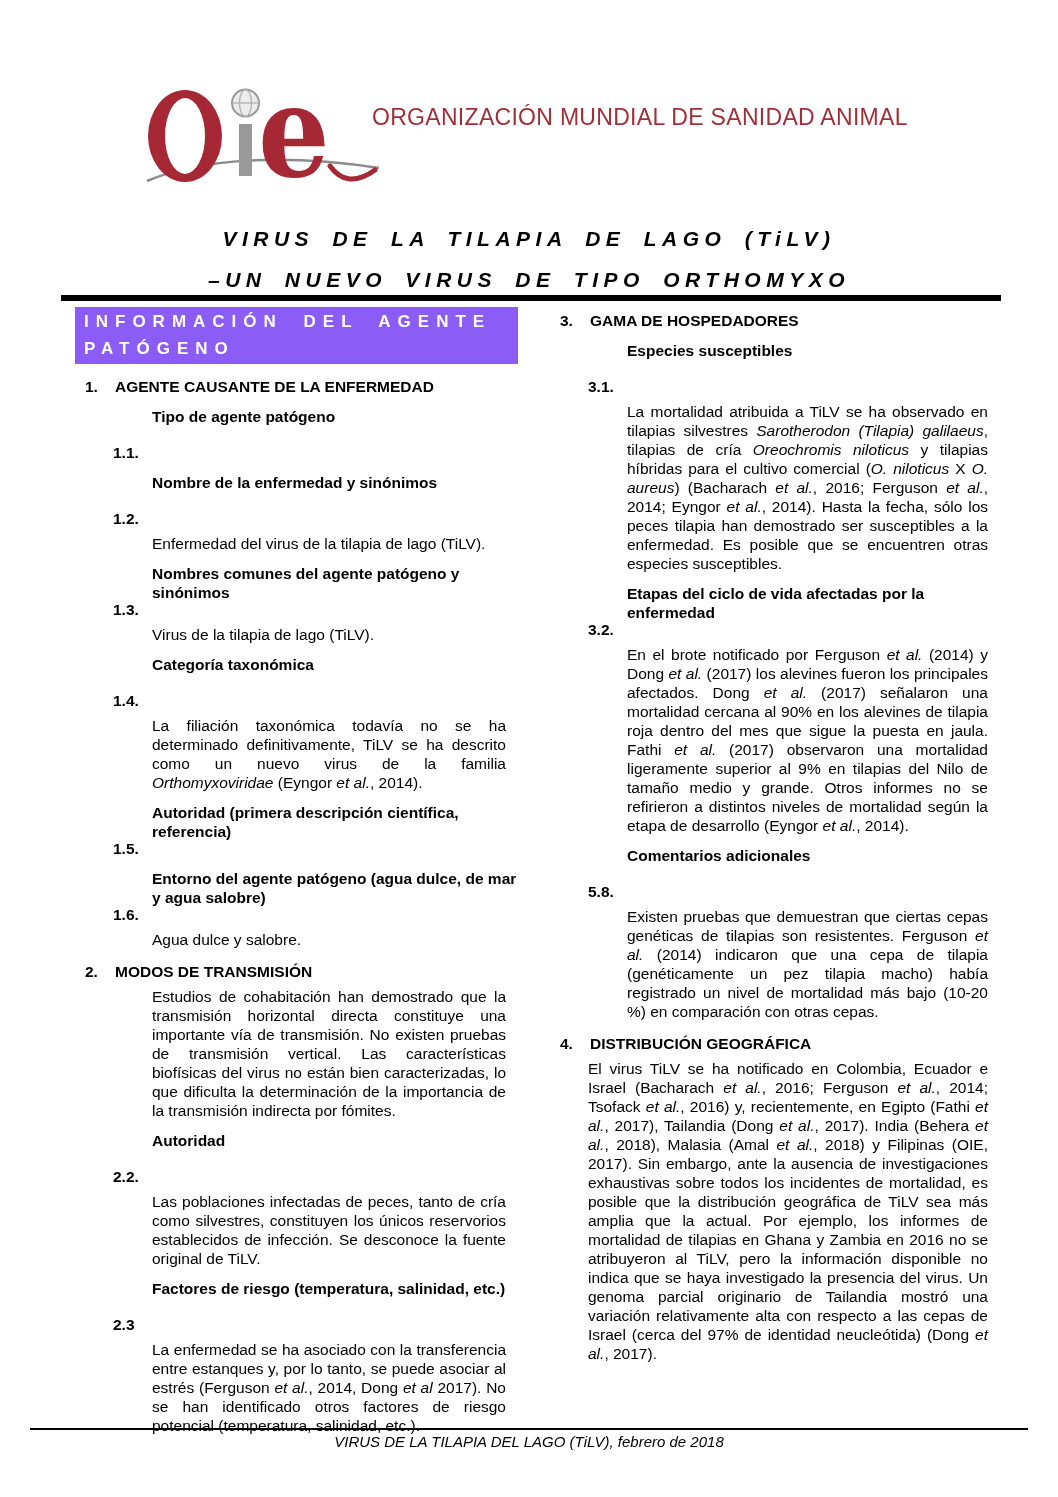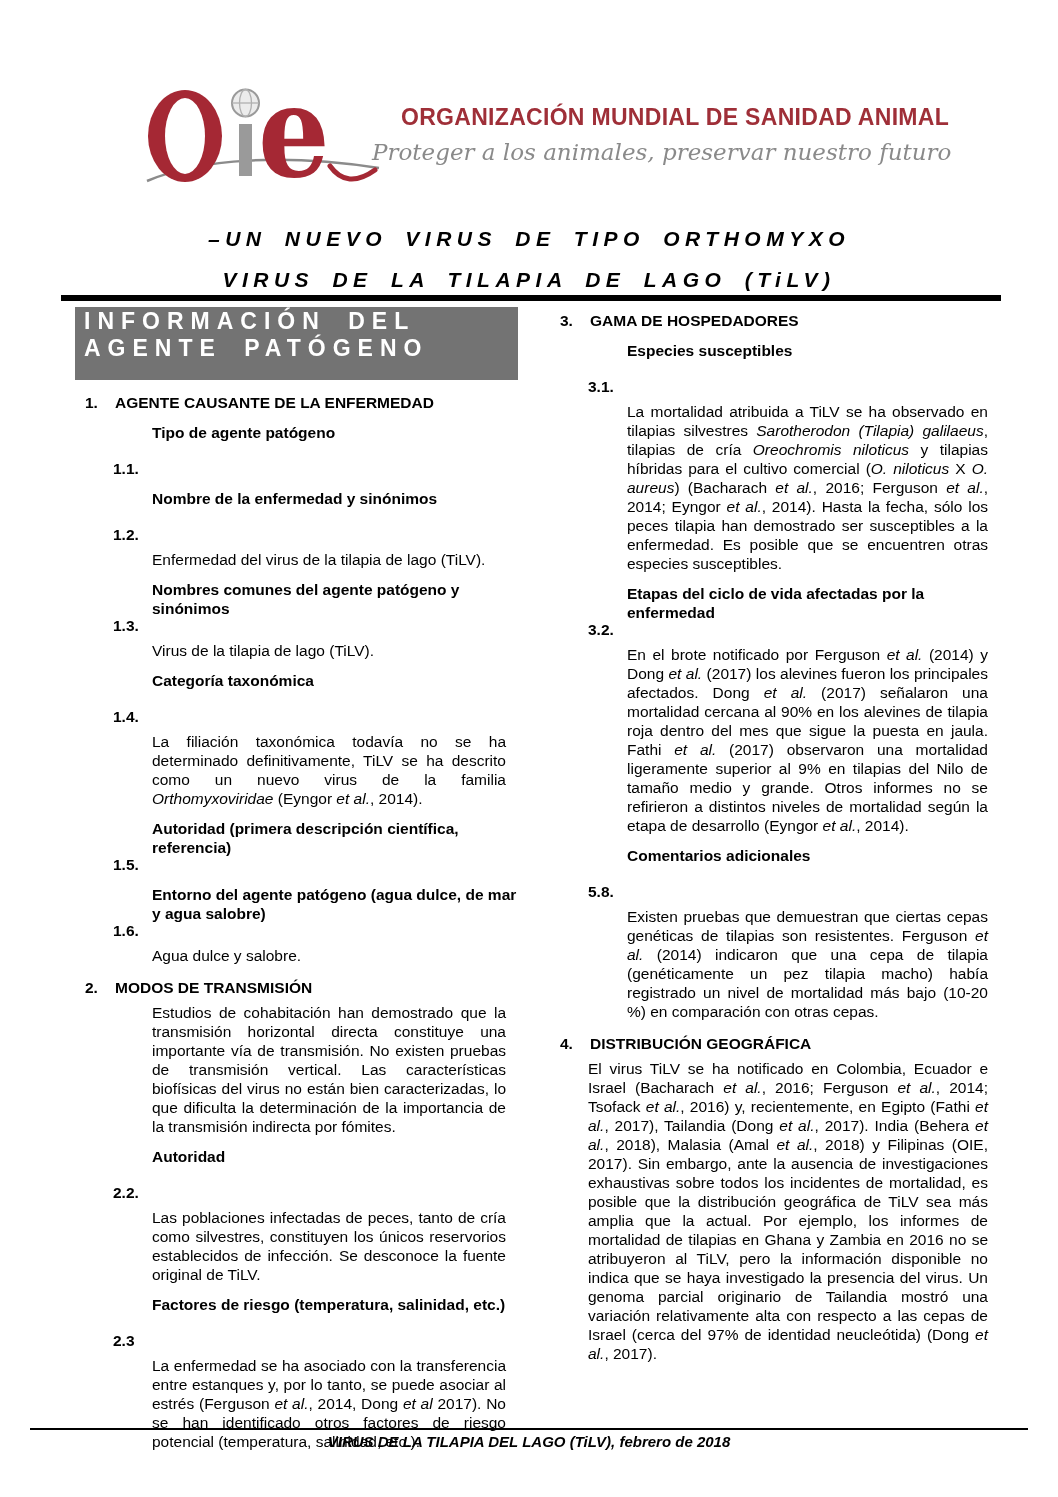--- a/index.html
+++ b/index.html
@@ -5,65 +5,64 @@
   html,body { margin:0; padding:0; background:#ffffff; }
   .page {
     position:relative; width:1058px; height:1497px; background:#ffffff;
     font-family:"Liberation Sans", sans-serif; color:#000; overflow:hidden;
   }
 
   
   .logo { position:absolute; left:146px; top:82px; }
   .org  { position:absolute; left:372px; top:104px; }
   .org-name {
-    font-size:23px; font-weight:700; color:#9f2f38; letter-spacing:0.3px;
+    font-size:23px; font-weight:400; color:#9f2f38; letter-spacing:0.3px;
     font-family:"Liberation Sans", sans-serif;
-    margin-left:29px;
   }
   .tagline {
     margin-top:8px; font-size:23px; font-style:italic; color:#8a8a8a;
     font-family:"DejaVu Serif", serif;
   }
 
   
   .doc-title {
     position:absolute; top:218px; left:0; width:100%; text-align:center;
     font-weight:700; font-style:italic; font-size:21px;
     letter-spacing:5.5px; word-spacing:7px; line-height:41px; white-space:nowrap;
   }
   .title-rule { position:absolute; top:295px; left:61px; width:940px; height:6px; background:#000; }
 
   
   .columns { position:absolute; top:307px; left:85px; width:915px; display:flex; gap:42px; align-items:flex-start; }
   .col-left  { width:433px; }
   .col-right { width:440px; }
 
   .banner {
-    background:#737373; color:#ffffff; font-weight:700; font-size:23px;
+    background:#8b5cf6; color:#ffffff; font-weight:700; font-size:17px;
     letter-spacing:7px; word-spacing:9px; line-height:27px;
-    padding:1px 6px 18px 9px; margin:0 0 13px -10px;
+    padding:1px 6px 2px 9px; margin:0 0 13px -10px;
   }
 
   .h1 { display:flex; font-weight:700; font-size:15.5px; line-height:19px; margin:13px 0 6px 0; }
   .h1 .num { flex:0 0 30px; }
   .h2 { display:flex; font-weight:700; font-size:15.5px; line-height:19px; margin:11px 0 6px 28px; }
   .h2 .num { flex:0 0 39px;margin-top:36px; }
   .col-right .h1:first-child { margin-top:4px; }
 
   p.body {
     margin:6px 12px 7px 67px; font-size:15.5px; line-height:19px;
     text-align:justify; text-justify:inter-word;
   }
   p.body.wide { margin-left:28px; }
 
   
   .footer-rule { position:absolute; top:1428px; left:30px; width:998px; height:2px; background:#000; }
   .footer-text {
     position:absolute; top:1433px; left:0; width:100%; text-align:center;
-    font-weight:700; font-style:italic; font-size:15px;
+    font-weight:400; font-style:italic; font-size:15px;
   }
 </style>
 </head>
 <body>
 
 <div class="page">
 
   <header>
     <div class="logo">
       <svg width="235" height="115" viewBox="0 0 235 115">
@@ -75,27 +74,26 @@
           <circle cx="99.5" cy="21" r="13.5" fill="#ececec" stroke="#9a9a9a" stroke-width="2"></circle>
           <ellipse cx="99.5" cy="21" rx="6" ry="13.5" fill="none" stroke="#b0b0b0" stroke-width="1.3"></ellipse>
           <line x1="86" y1="21" x2="113" y2="21" stroke="#b0b0b0" stroke-width="1.3"></line>
         </g>
         <text transform="translate(112,94) scale(0.88,1)" font-family="'DejaVu Serif',serif" font-weight="bold" font-size="128" fill="#a52834">e</text>
         <path d="M184,84 Q201,108 229,88" fill="none" stroke="#a52834" stroke-width="5" stroke-linecap="round"></path>
       </svg>
     </div>
     <div class="org">
       <div class="org-name">ORGANIZACIÓN MUNDIAL DE SANIDAD ANIMAL</div>
-      <div class="tagline">Proteger a los animales, preservar nuestro futuro</div>
     </div>
   </header>
 
   <div class="doc-title">
+    <div class="title-line">VIRUS DE LA TILAPIA DE LAGO (TiLV)</div>
     <div class="title-line">–UN NUEVO VIRUS DE TIPO ORTHOMYXO</div>
-    <div class="title-line">VIRUS DE LA TILAPIA DE LAGO (TiLV)</div>
   </div>
   <div class="title-rule"></div>
 
   <main class="columns">
     <section class="col col-left">
         <div class="banner">INFORMACIÓN DEL AGENTE PATÓGENO</div>
         <div class="h1">
           <span class="num">1.</span>
           <span class="ht">AGENTE CAUSANTE DE LA ENFERMEDAD</span>
         </div>

